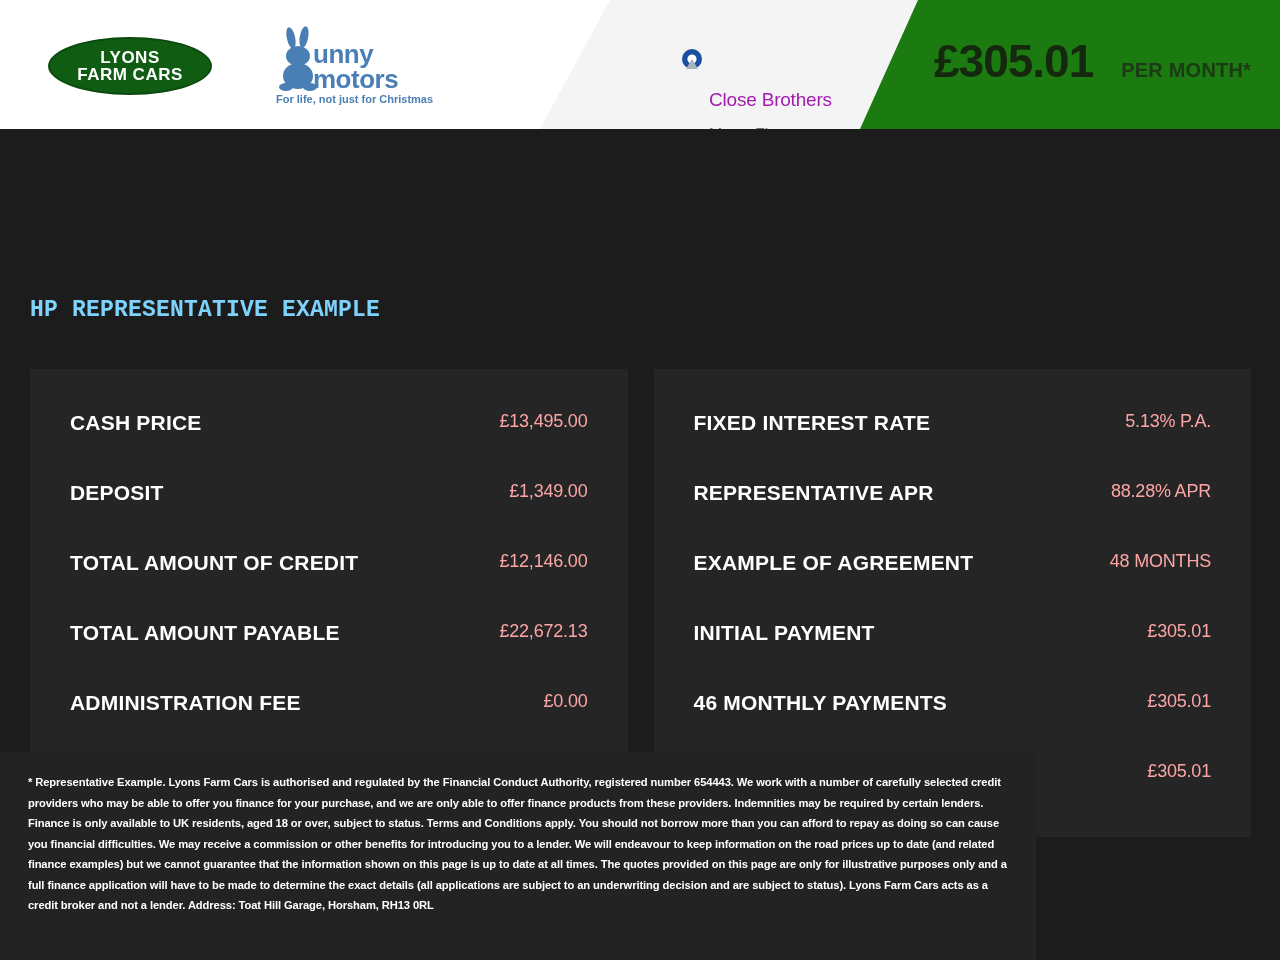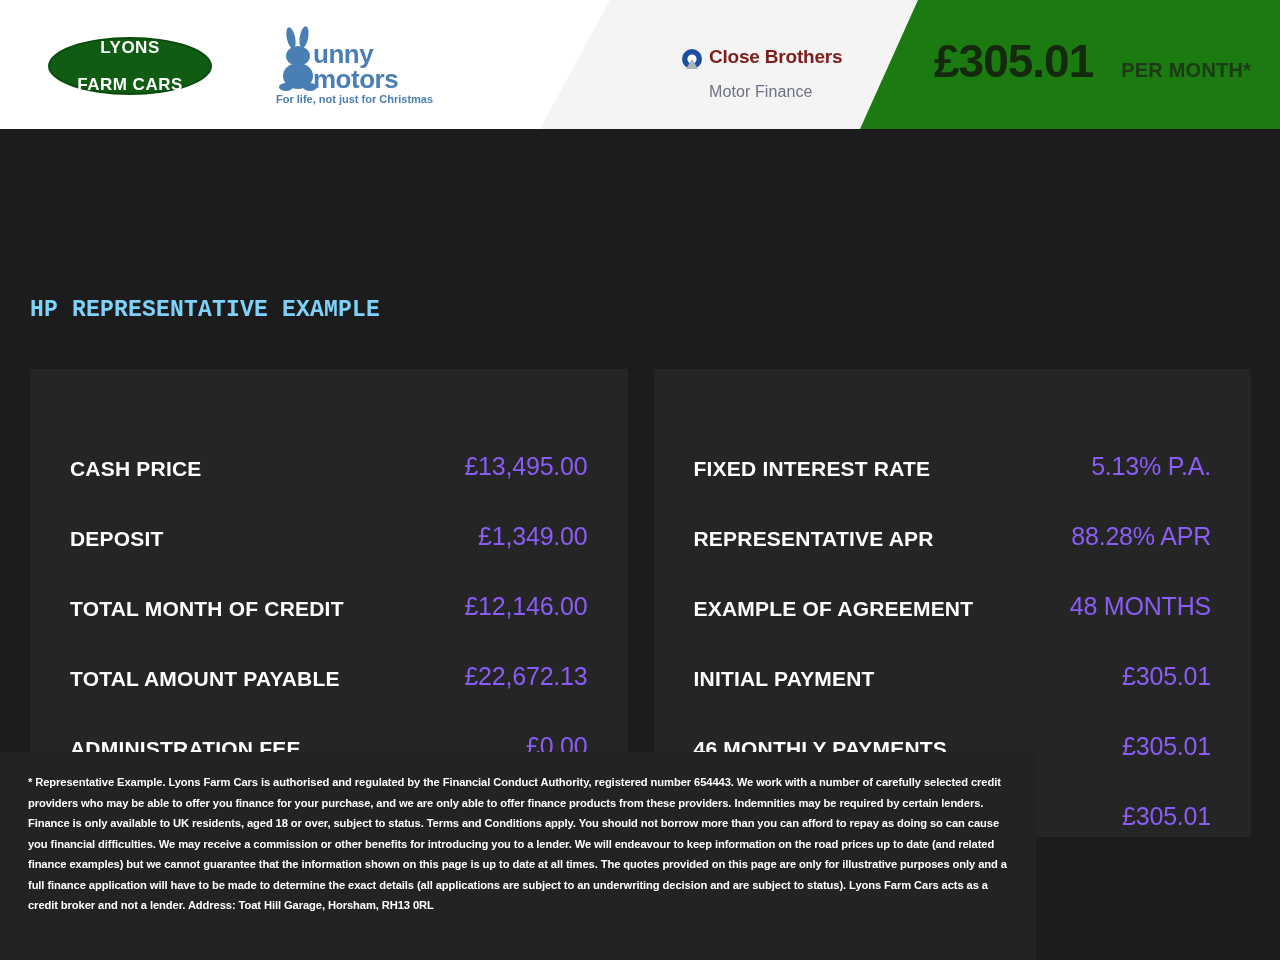--- a/index.html
+++ b/index.html
@@ -50,21 +50,21 @@
   .lyons-logo {
     position: absolute;
     left: 48px; top: 37px;
     width: 164px; height: 58px;
     background: #0f5c12;
     border: 2px solid #0b4a0d;
     border-radius: 50% / 50%;
     display: flex;
     flex-direction: column;
     align-items: center;
-    justify-content: space-between;
+    justify-content: center;
     line-height: 1.02;
   }
   .lyons-logo span {
     color: #ffffff;
     font-family: "Liberation Sans", sans-serif;
     font-weight: bold;
     font-size: 17px;
     letter-spacing: 0.5px;
     white-space: nowrap;
   }
@@ -91,26 +91,27 @@
   
   .cb-logo {
     position: absolute;
     left: 681px; top: 47px;
     display: flex;
     align-items: flex-start;
   }
   .cb-mark { margin-right: 6px; margin-top: 1px; }
   .cb-text { line-height: 1; }
   .cb-title {
-    color: #7f1d1d;
-    font-family: "Liberation Sans", sans-serif;
-    font-weight: bold;
+    color: #a21caf;
+    font-family: "Liberation Sans", sans-serif;
+    font-weight: normal;
     font-size: 19px;
     letter-spacing: -0.2px;
     white-space: nowrap;
+    margin-top: 43px;
   }
   .cb-sub {
     color: #6d7183;
     font-family: "Liberation Sans", sans-serif;
     font-size: 16px;
     margin-top: 18px;
     letter-spacing: 0.1px;
     white-space: nowrap;
   }
 
@@ -166,38 +167,38 @@
     display: flex;
     gap: 26px;
   }
   .panel {
     flex: 1;
     background: #252525;
     padding: 42px 20px 0 20px;
   }
   .row {
     display: flex;
-    align-items: flex-end;
+    align-items: flex-start;
     justify-content: space-between;
     height: 70px;
     padding: 0 20px;
   }
   .row-label {
     color: #ffffff;
     font-family: "Liberation Sans", sans-serif;
     font-weight: bold;
     font-size: 21px;
     letter-spacing: 0.2px;
     white-space: nowrap;
   }
   .row-value {
-    color: #8b5cf6;
+    color: #fca5a5;
     font-family: "Liberation Sans", sans-serif;
     font-weight: normal;
-    font-size: 25px;
+    font-size: 18px;
     letter-spacing: -0.2px;
     white-space: nowrap;
   }
 
   
   .footer {
     position: absolute;
     left: 0; top: 752px;
     width: 1036px;
     height: 208px;
@@ -277,21 +278,21 @@
       <div class="panel" id="left-panel">
           <div class="row">
             <span class="row-label">CASH PRICE</span>
             <span class="row-value">£13,495.00</span>
           </div>
           <div class="row">
             <span class="row-label">DEPOSIT</span>
             <span class="row-value">£1,349.00</span>
           </div>
           <div class="row">
-            <span class="row-label">TOTAL MONTH OF CREDIT</span>
+            <span class="row-label">TOTAL AMOUNT OF CREDIT</span>
             <span class="row-value">£12,146.00</span>
           </div>
           <div class="row">
             <span class="row-label">TOTAL AMOUNT PAYABLE</span>
             <span class="row-value">£22,672.13</span>
           </div>
           <div class="row">
             <span class="row-label">ADMINISTRATION FEE</span>
             <span class="row-value">£0.00</span>
           </div>

